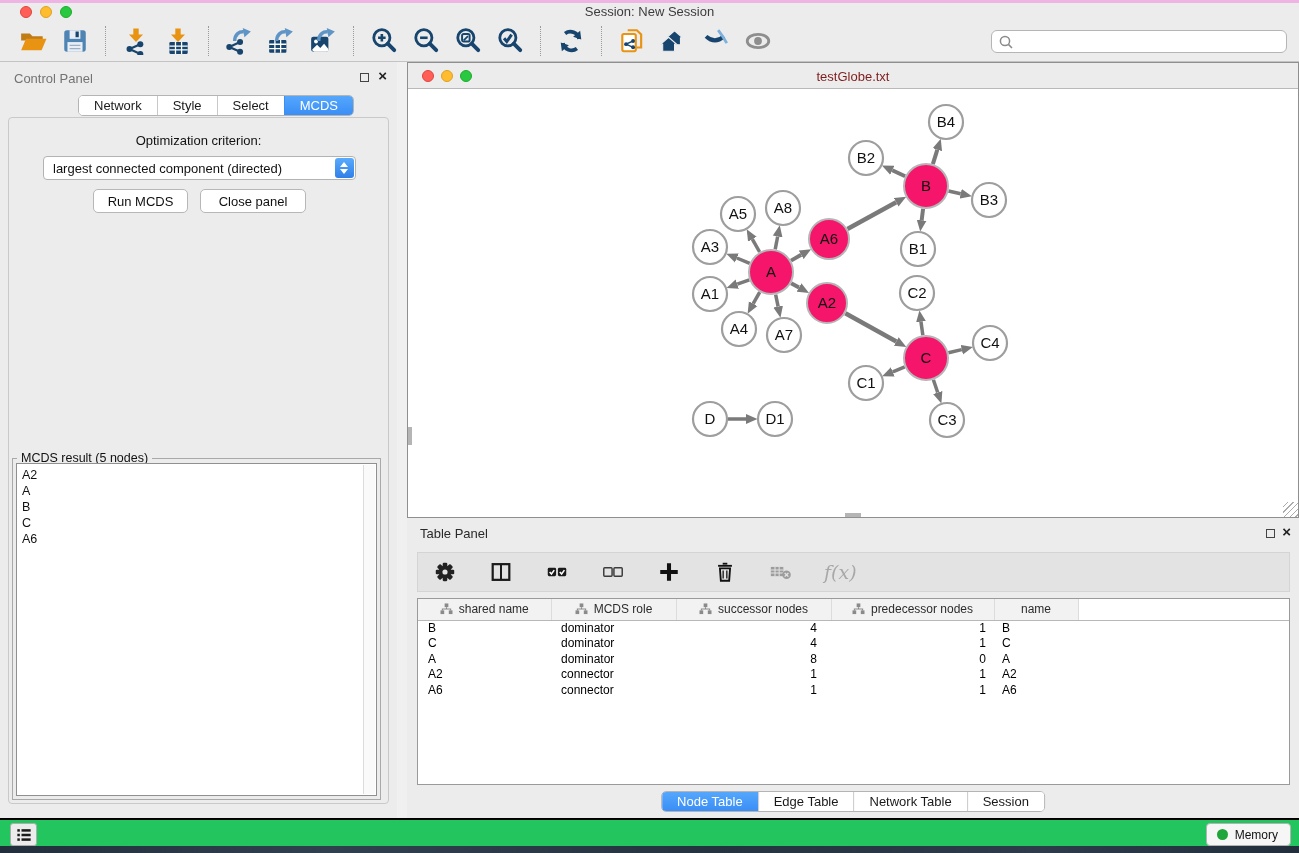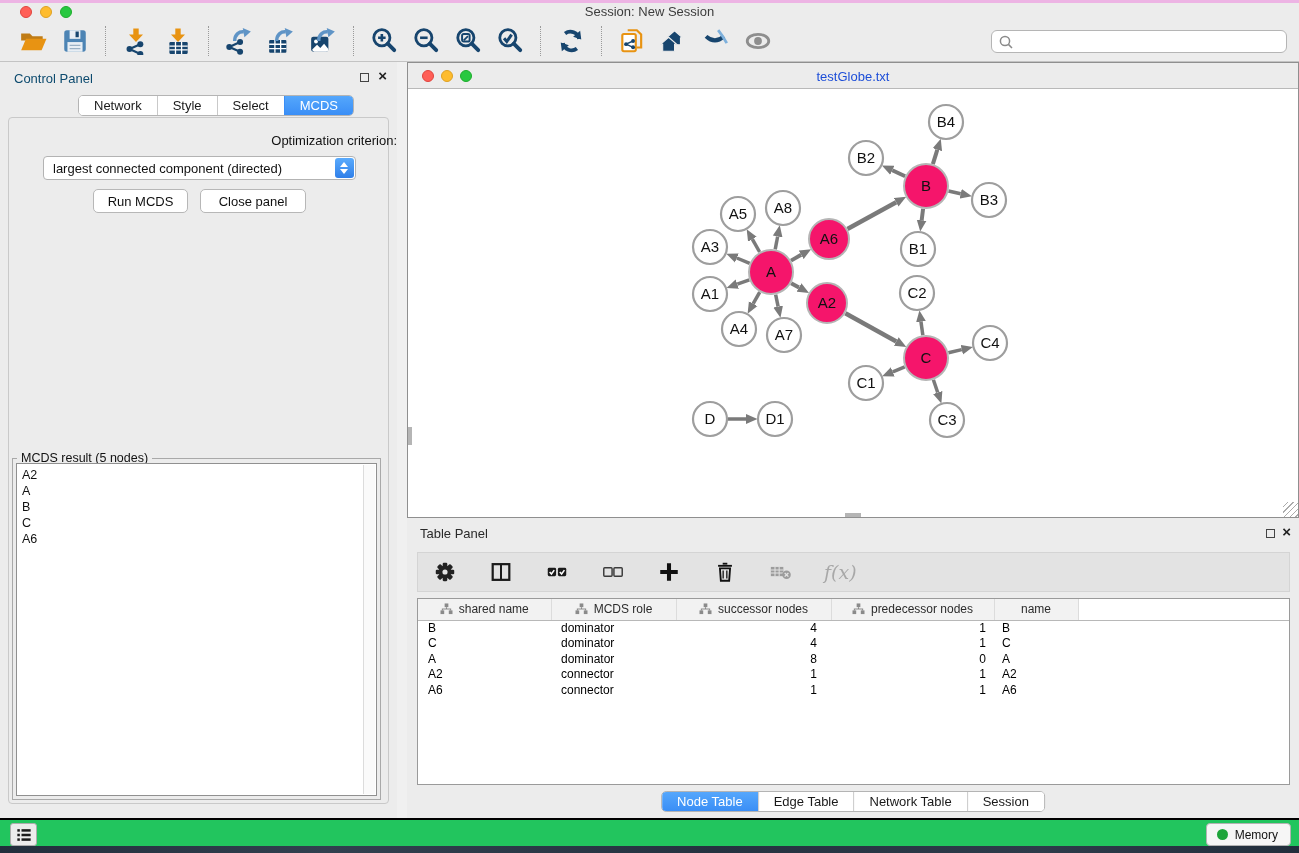--- a/index.html
+++ b/index.html
@@ -25,31 +25,31 @@
   .tb-btn svg { width:28px; height:28px; }
   .search-wrap { margin-left:auto; width:296px; height:23px; background:#fff; border:1px solid #b5b5b5; border-radius:6px; position:relative; }
   .search-wrap svg { position:absolute; left:6px; top:3px; }
   .search-wrap input { position:absolute; left:26px; right:6px; top:1px; bottom:1px; border:none; outline:none; font-size:13px; background:transparent; width:260px; }
 
   
   .main { position:absolute; top:62px; left:0; width:1299px; height:756px; }
 
   
   .control-panel { position:absolute; left:0; top:0; width:397px; height:756px; background:#ececec; }
-  .cp-title { position:absolute; left:14px; top:9px; font-size:13px; color:#0c4a6e; }
+  .cp-title { position:absolute; left:14px; top:9px; font-size:13px; color:#737373; }
   .panel-float { position:absolute; width:9px; height:9px; border:1.6px solid #444; top:11px; }
   .panel-close { position:absolute; top:5px; font-size:15px; font-weight:bold; color:#222; line-height:18px; }
   .cp-float { right:28px; } .cp-close { right:10px; }
   .seg-tabs { position:absolute; display:flex; height:21px; border:1px solid #b4b4b4; border-radius:5px; overflow:hidden; background:#fff; }
   .cp-tabs { top:33px; left:78px; }
   .seg-tab { padding:0 15px; font-size:13px; line-height:20px; color:#1a1a1a; background:#fff; border-left:1px solid #c9c9c9; cursor:pointer; }
   .seg-tab:first-child { border-left:none; }
   .seg-tab.sel { background:linear-gradient(#55a7fc,#3a8ef6); color:#fff; border-left-color:#3a8ef6; }
   .cp-border { position:absolute; left:8px; top:55px; width:381px; height:687px; border:1px solid #c9c9c9; border-radius:4px; }
-  .opt-label { position:absolute; top:71px; left:0; width:397px; text-align:right; font-size:13px; color:#111; }
+  .opt-label { position:absolute; top:71px; left:0; width:397px; text-align:center; font-size:13px; color:#111; }
   .opt-select { position:absolute; top:94px; left:43px; width:313px; height:24px; background:#fff; border:1px solid #b3b3b3; border-radius:4px; cursor:pointer; }
   .opt-select .val { position:absolute; left:9px; top:4px; font-size:13px; color:#111; }
   .stepper { position:absolute; right:1px; top:1px; width:19px; height:20px; border-radius:3px; background:linear-gradient(#5aabfd,#2f7fe9); }
   .stepper .up, .stepper .dn { position:absolute; left:5px; width:0; height:0; border-left:4.5px solid transparent; border-right:4.5px solid transparent; }
   .stepper .up { top:4px; border-bottom:5px solid #fff; }
   .stepper .dn { bottom:4px; border-top:5px solid #fff; }
   .cp-btn { position:absolute; top:127px; height:24px; background:#fff; border:1px solid #b7b7b7; border-radius:5px; font-size:13px; color:#111; cursor:pointer; font-family:"Liberation Sans",sans-serif; }
   .btn-run { left:93px; width:95px; }
   .btn-close { left:200px; width:106px; }
   .fieldset { position:absolute; left:12px; top:396px; width:369px; height:342px; border:1px solid #a9a9a9; }
@@ -59,21 +59,21 @@
   .result-item:first-child { padding-top:3px; }
   .scroll-track { position:absolute; top:1px; bottom:1px; right:1px; width:12px; background:#fafafa; border-left:1px solid #dcdcdc; }
 
   .divider { position:absolute; left:397px; top:0; width:10px; height:756px; background:#f0f0f0; }
 
   
   .right { position:absolute; left:407px; top:0; width:892px; height:756px; }
   .network-window { position:absolute; left:0; top:0; width:892px; height:456px; border:1px solid #8f8f8f; background:#fff; }
   .nw-titlebar { position:relative; height:26px; background:#ececec; border-bottom:1px solid #b9b9b9; }
   .nw-lights { position:absolute; left:14px; top:7px; display:flex; gap:7px; }
-  .nw-title { position:absolute; left:0; right:0; top:6px; text-align:center; font-size:13px; color:#1d4ed8; }
+  .nw-title { position:absolute; left:0; right:0; top:6px; text-align:center; font-size:13px; color:#7f1d1d; }
   .nw-canvas { position:absolute; left:0; top:27px; width:890px; height:427px; background:#fff; }
   .nw-grip { position:absolute; right:0; bottom:0; width:15px; height:15px;
              background:repeating-linear-gradient(135deg, transparent 0 3px, #ababab 3px 4px); }
   .nw-vthumb { position:absolute; left:0; top:337px; width:4px; height:18px; background:#b5b5b5; }
   .nw-hthumb { position:absolute; bottom:0; left:437px; width:16px; height:4px; background:#b5b5b5; }
 
   
   .table-panel { position:absolute; left:0; top:456px; width:892px; height:300px; background:#ececec; }
   .tp-title { position:absolute; left:13px; top:8px; font-size:13px; color:#2a2a2a; }
   .tp-float { right:24px; } .tp-close { right:8px; }

